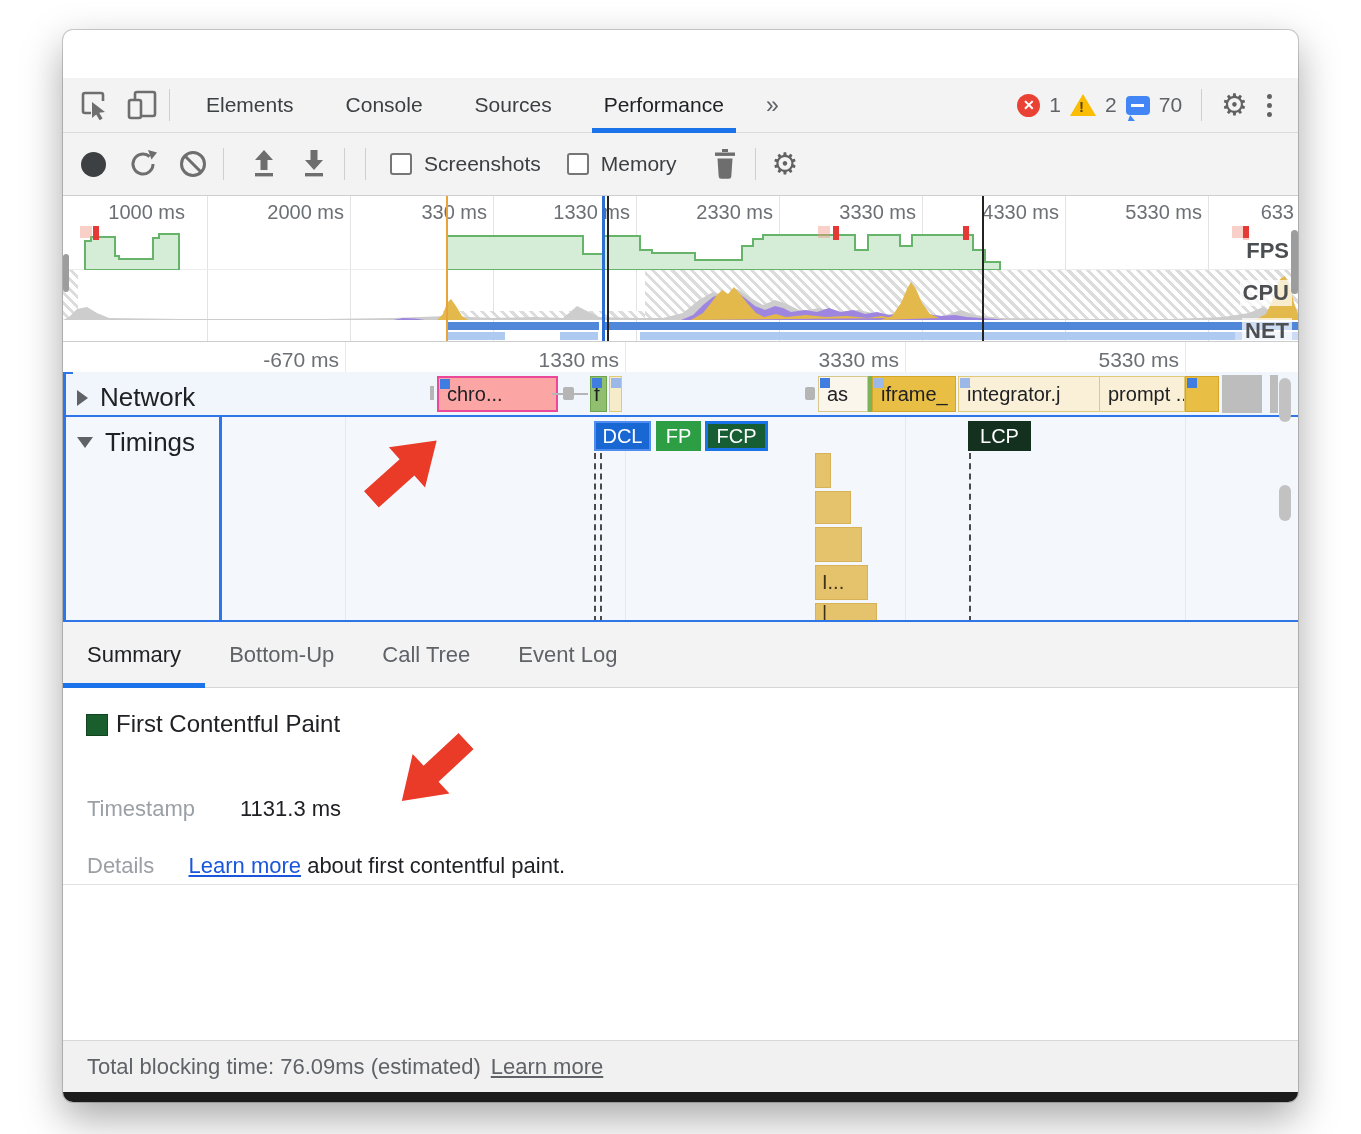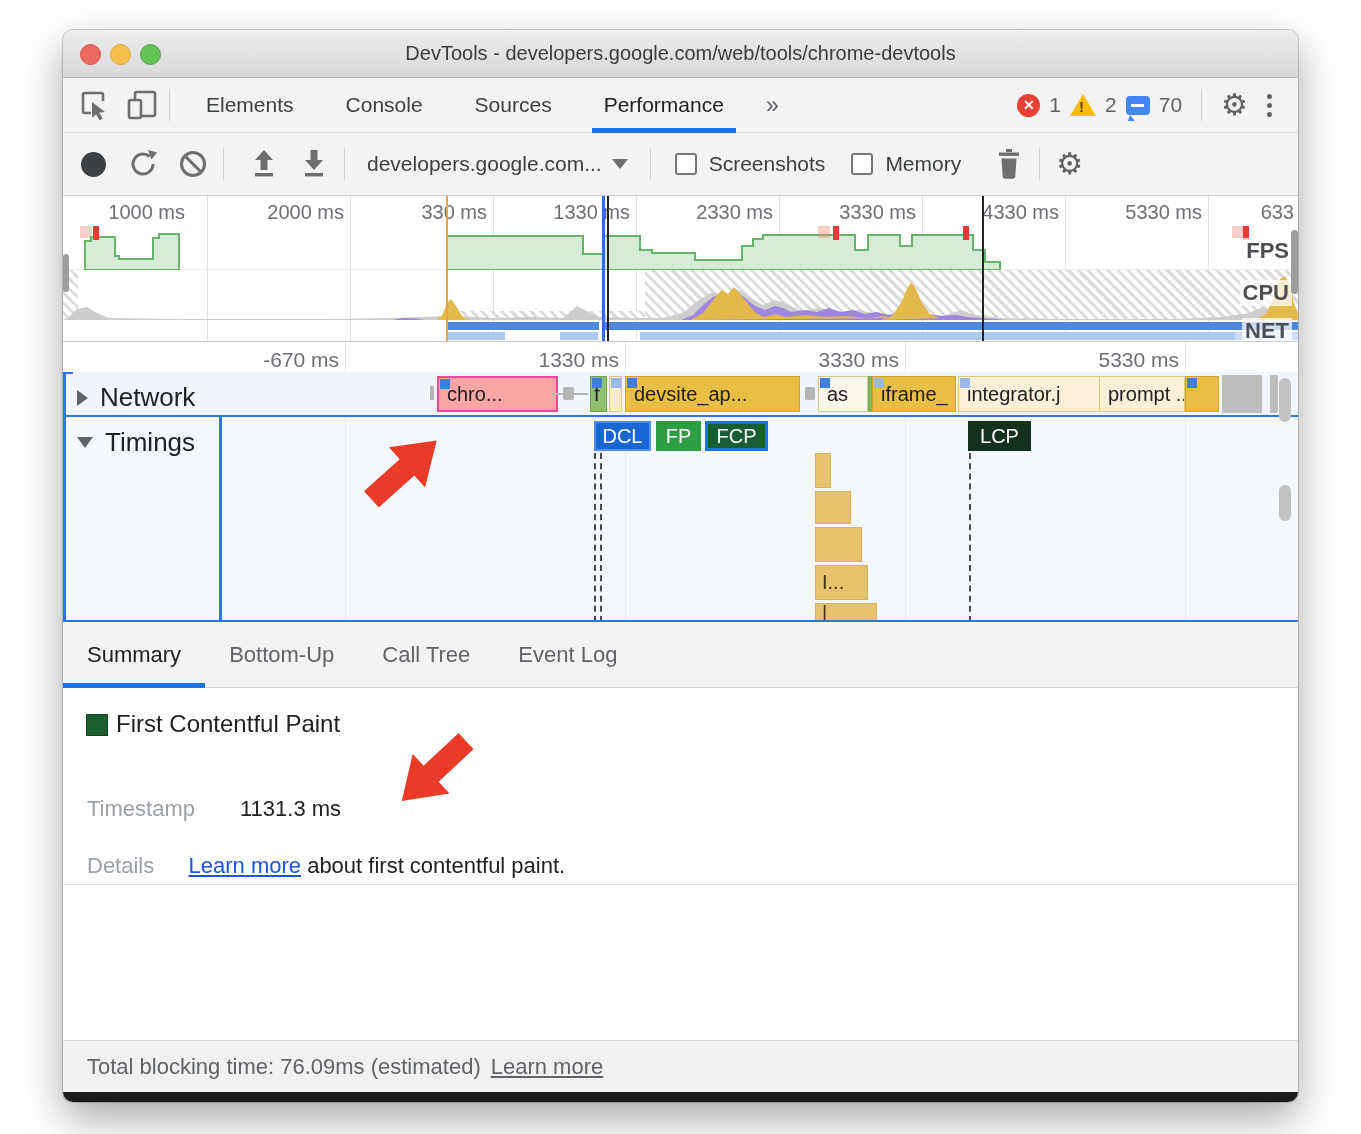--- a/index.html
+++ b/index.html
@@ -98,26 +98,20 @@
   .statusbar { position:absolute; left:0; top:1010px; width:100%; height:52px; background:#f1f1f1; border-top:1px solid #d8d8d8; display:flex; align-items:center; padding-left:24px; font-size:22px; color:#5f6368; }
   .statusbar .lm { text-decoration:underline; color:#5f6368; margin-left:10px; }
   .bottom-strip { position:absolute; left:0; top:1062px; width:100%; height:10px; background:#1b1b1b; border-radius:0 0 10px 10px; }
   svg { display:block; }
 </style>
 </head>
 <body>
 
 <div class="window">
 
-  <div class="titlebar">
-    <div class="tl red"></div>
-    <div class="tl yellow"></div>
-    <div class="tl green"></div>
-    <div class="title">DevTools - developers.google.com/web/tools/chrome-devtools</div>
-  </div>
 
   <div class="tabbar">
     <div class="tb-icon">
       <svg width="32" height="32" viewBox="0 0 32 32">
         <path d="M25 12 V6 a2 2 0 0 0-2-2 H7 a2 2 0 0 0-2 2 v16 a2 2 0 0 0 2 2 h6" fill="none" stroke="#6e6e6e" stroke-width="2.6"></path>
         <path d="M14 13 L27 23 L21.2 23.8 L24.6 29.6 L21.6 31.2 L18.2 25.4 L14 29 Z" fill="#6e6e6e"></path>
       </svg>
     </div>
     <div class="tb-icon">
       <svg width="32" height="32" viewBox="0 0 32 32">
@@ -175,24 +169,20 @@
         <rect x="6" y="25" width="18" height="3.4" fill="#6e6e6e"></rect>
       </svg>
     </div>
     <div class="pt-item">
       <svg width="30" height="32" viewBox="0 0 30 32">
         <polygon points="15,22 6,12 11.5,12 11.5,2 18.5,2 18.5,12 24,12" fill="#6e6e6e"></polygon>
         <rect x="6" y="25" width="18" height="3.4" fill="#6e6e6e"></rect>
       </svg>
     </div>
     <div class="vdiv"></div>
-    <div class="select-box">
-      <span>developers.google.com...</span>
-      <span class="caret"></span>
-    </div>
     <div class="vdiv"></div>
     <div class="chk" style="margin-left:14px;"></div>
     <div class="chk-label">Screenshots</div>
     <div class="chk"></div>
     <div class="chk-label">Memory</div>
     <div class="pt-item" style="margin-left:2px;">
       <svg width="26" height="30" viewBox="0 0 26 30">
         <rect x="10" y="0" width="6" height="3" fill="#6e6e6e"></rect>
         <rect x="3" y="3.5" width="20" height="3.4" fill="#6e6e6e"></rect>
         <path d="M5.5 9.5 h15 l-1.2 18 a2.5 2.5 0 0 1-2.5 2.3 h-7.6 a2.5 2.5 0 0 1-2.5-2.3 Z" fill="#6e6e6e"></path>
@@ -296,24 +286,20 @@
       </div>
       <div style="position:absolute;left:489px;top:21px;width:36px;height:2px;background:#b5b5b5;"></div>
       <div style="position:absolute;left:500px;top:15px;width:11px;height:13px;background:#b5b5b5;border-radius:2px;"></div>
       <div class="netbar" style="left:527px;width:17px;background:#8fbf6f;border:1px solid #6da34c;padding-left:3px;">
         <div class="corner-sq"></div>
         <span>f</span>
       </div>
       <div class="netbar" style="left:546px;width:13px;background:#f6ecca;border:1px solid #e0c979;">
           <div class="corner-sq lt"></div>
         </div>
-      <div class="netbar" style="left:562px;width:175px;background:#e9be45;border:1px solid #d3a62a;">
-        <div class="corner-sq"></div>
-        <span>devsite_ap...</span>
-      </div>
       <div style="position:absolute;left:742px;top:15px;width:10px;height:13px;background:#b5b5b5;border-radius:2px;"></div>
       <div class="netbar" style="left:755px;width:50px;background:#fbf6ec;border:1px solid #d8c68a;">
         <div class="corner-sq"></div>
         <span>as</span>
       </div>
       <div style="position:absolute;left:805px;top:4px;width:4px;height:36px;background:#7cb25c;"></div>
       <div class="netbar" style="left:809px;width:84px;background:#e9be45;border:1px solid #d3a62a;">
         <div class="corner-sq lt"></div>
         <span>iframe_</span>
       </div>

